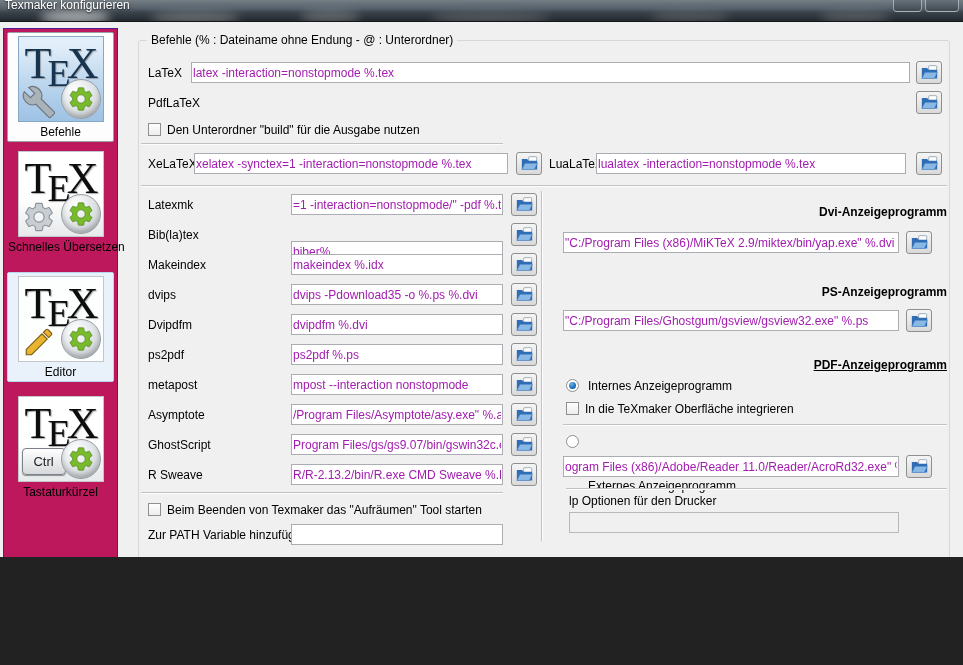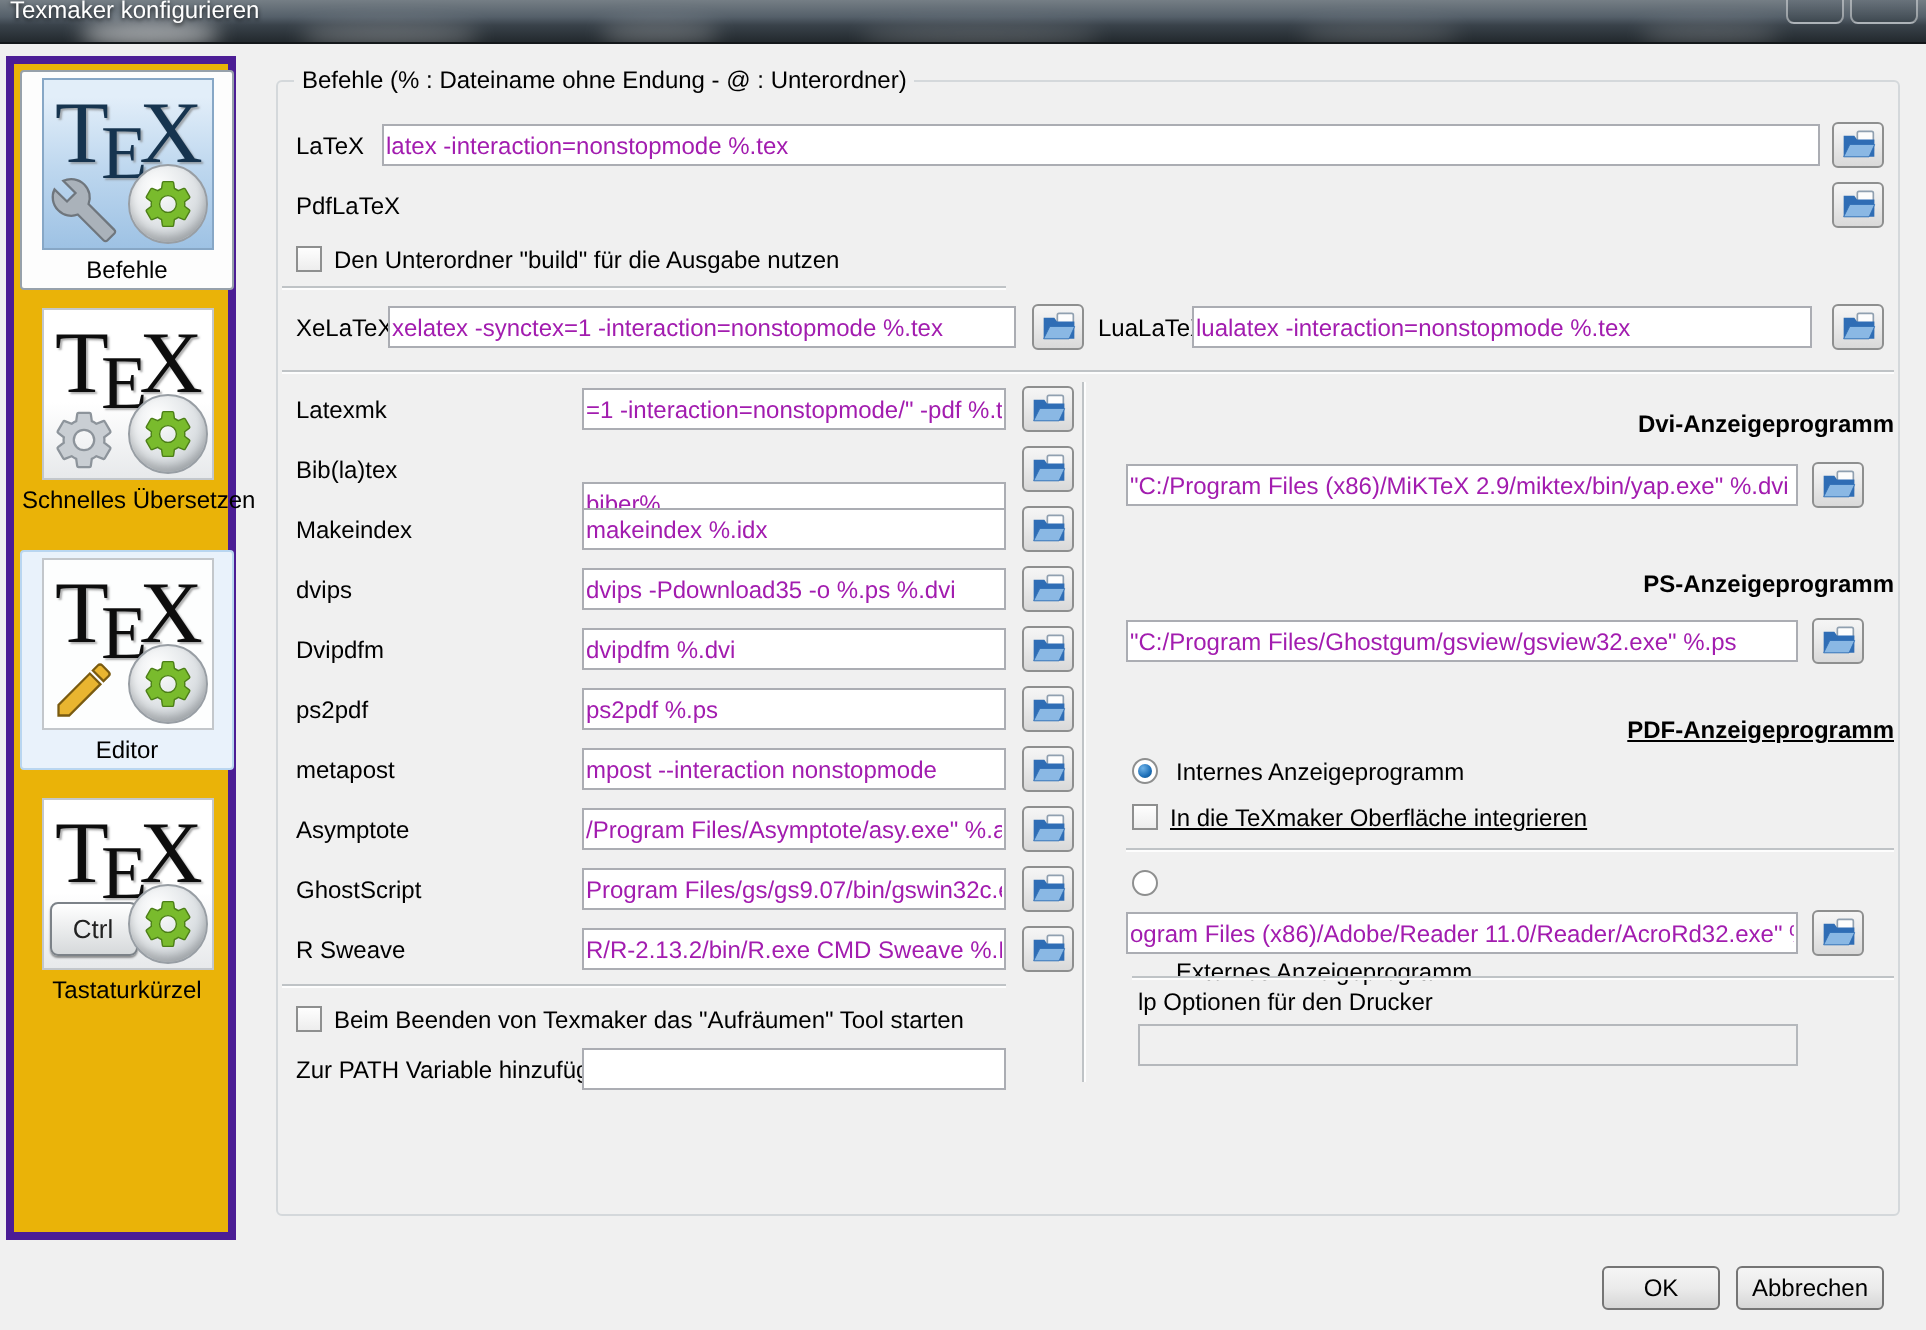--- a/index.html
+++ b/index.html
@@ -1,33 +1,33 @@
 <!DOCTYPE html>
 <html><head>
 <meta charset="utf-8">
 <style>
   * { box-sizing: border-box; margin: 0; padding: 0; }
   html,body { background:#222; }
   body { font-family: "Liberation Sans", sans-serif; }
-  .screen { position:relative; width:963px; height:665px; background:#f0f0f0; overflow:hidden; }
+  .screen { position:relative; width:963px; height:557px; background:#f0f0f0; overflow:hidden; }
 
   
   .titlebar { position:absolute; left:0; top:0; width:963px; height:22px;
     background:linear-gradient(#757e85 0%, #55606a 40%, #39424a 60%, #23292e 100%);
     border-bottom:1px solid #14181b; overflow:hidden; }
   .titlebar .title { position:absolute; left:5px; top:-2px; color:#fff; font-size:12px;
     text-shadow:0 1px 2px rgba(0,0,0,.8); white-space:nowrap; }
   .smudge { position:absolute; background:rgba(255,255,255,.55); border-radius:50%;
     filter:blur(5px); }
   .winbtn { position:absolute; top:-6px; height:18px; border:1px solid rgba(255,255,255,.45);
     border-radius:0 0 4px 4px; background:linear-gradient(rgba(120,130,140,.8), rgba(60,70,78,.8)); }
 
   
   .sidebar { position:absolute; left:3px; top:28px; width:115px; height:592px;
-    background:#eab308; border:4px solid #4c1d95; }
+    background:#be185d; border:1px solid #4c1d95; }
   .sb-item { position:absolute; left:3px; width:107px; text-align:center; cursor:default;
     padding:2px 0 2px; border:1px solid transparent; border-radius:2px; }
   .sb-item .tile { position:relative; width:86px; height:86px; margin:1px auto 3px;
     border:1px solid #c3c7cb; background:linear-gradient(#ffffff 55%, #e7e9eb); }
   .sb-item.selected { border-color:#97a1ab; background:#fdfdfd; }
   .sb-item.selected .tile { border-color:#87a7c6; background:linear-gradient(#e2eef9 10%, #bcd6ee 55%, #9ec2e4); }
   .sb-item.hover { border-color:#b9d6f0; background:#e9f2fb; }
   .sb-item.hover .tile { background:#fdfefe; }
   .sb-label { font-size:12px; color:#000; white-space:nowrap; }
   .texword { position:absolute; top:1px; left:0; right:0; text-align:center;
@@ -344,21 +344,21 @@
     <path d="M0.8 16.1 L4.5 8.7 h14.9 l-3.4 7.4 z" fill="#8ab8e4" stroke="#2f6db5" stroke-width="0.5"></path>
   </svg>
 </button>
 
     <div class="rc-head" style="top:317px;text-decoration:underline;">PDF-Anzeigeprogramm</div>
 
     <span class="radio checked" style="left:427px; top:338px;"></span>
     <span class="flabel" style="left:449px; top:338px;text-align:right;">Internes Anzeigeprogramm</span>
 
     <span class="checkbox" style="left:427px; top:361px;"></span>
-    <span class="flabel" style="left:446px; top:361px;text-decoration:underline;">In die TeXmaker Oberfläche integrieren</span>
+    <span class="flabel" style="left:446px; top:361px;">In die TeXmaker Oberfläche integrieren</span>
 
     <div class="sep-h" style="left:424px; top:383px; width:384px;"></div>
 
     <span class="radio" style="left:427px; top:394px;"></span>
     <span class="flabel" style="left:449px; top:394px;margin-top:44px;">Externes Anzeigeprogramm</span>
 
     <input class="txt" style="left: 424px; top: 415px; width: 336px;" value="ogram Files (x86)/Adobe/Reader 11.0/Reader/AcroRd32.exe&quot; %.pdf">
     <button class="fbtn" style="left:767px; top:414px;">
   <svg viewBox="0 0 20 18">
     <rect x="9" y="0.8" width="9.6" height="12.5" rx="1" fill="#fdfdfd" stroke="#90a0b0"></rect>

